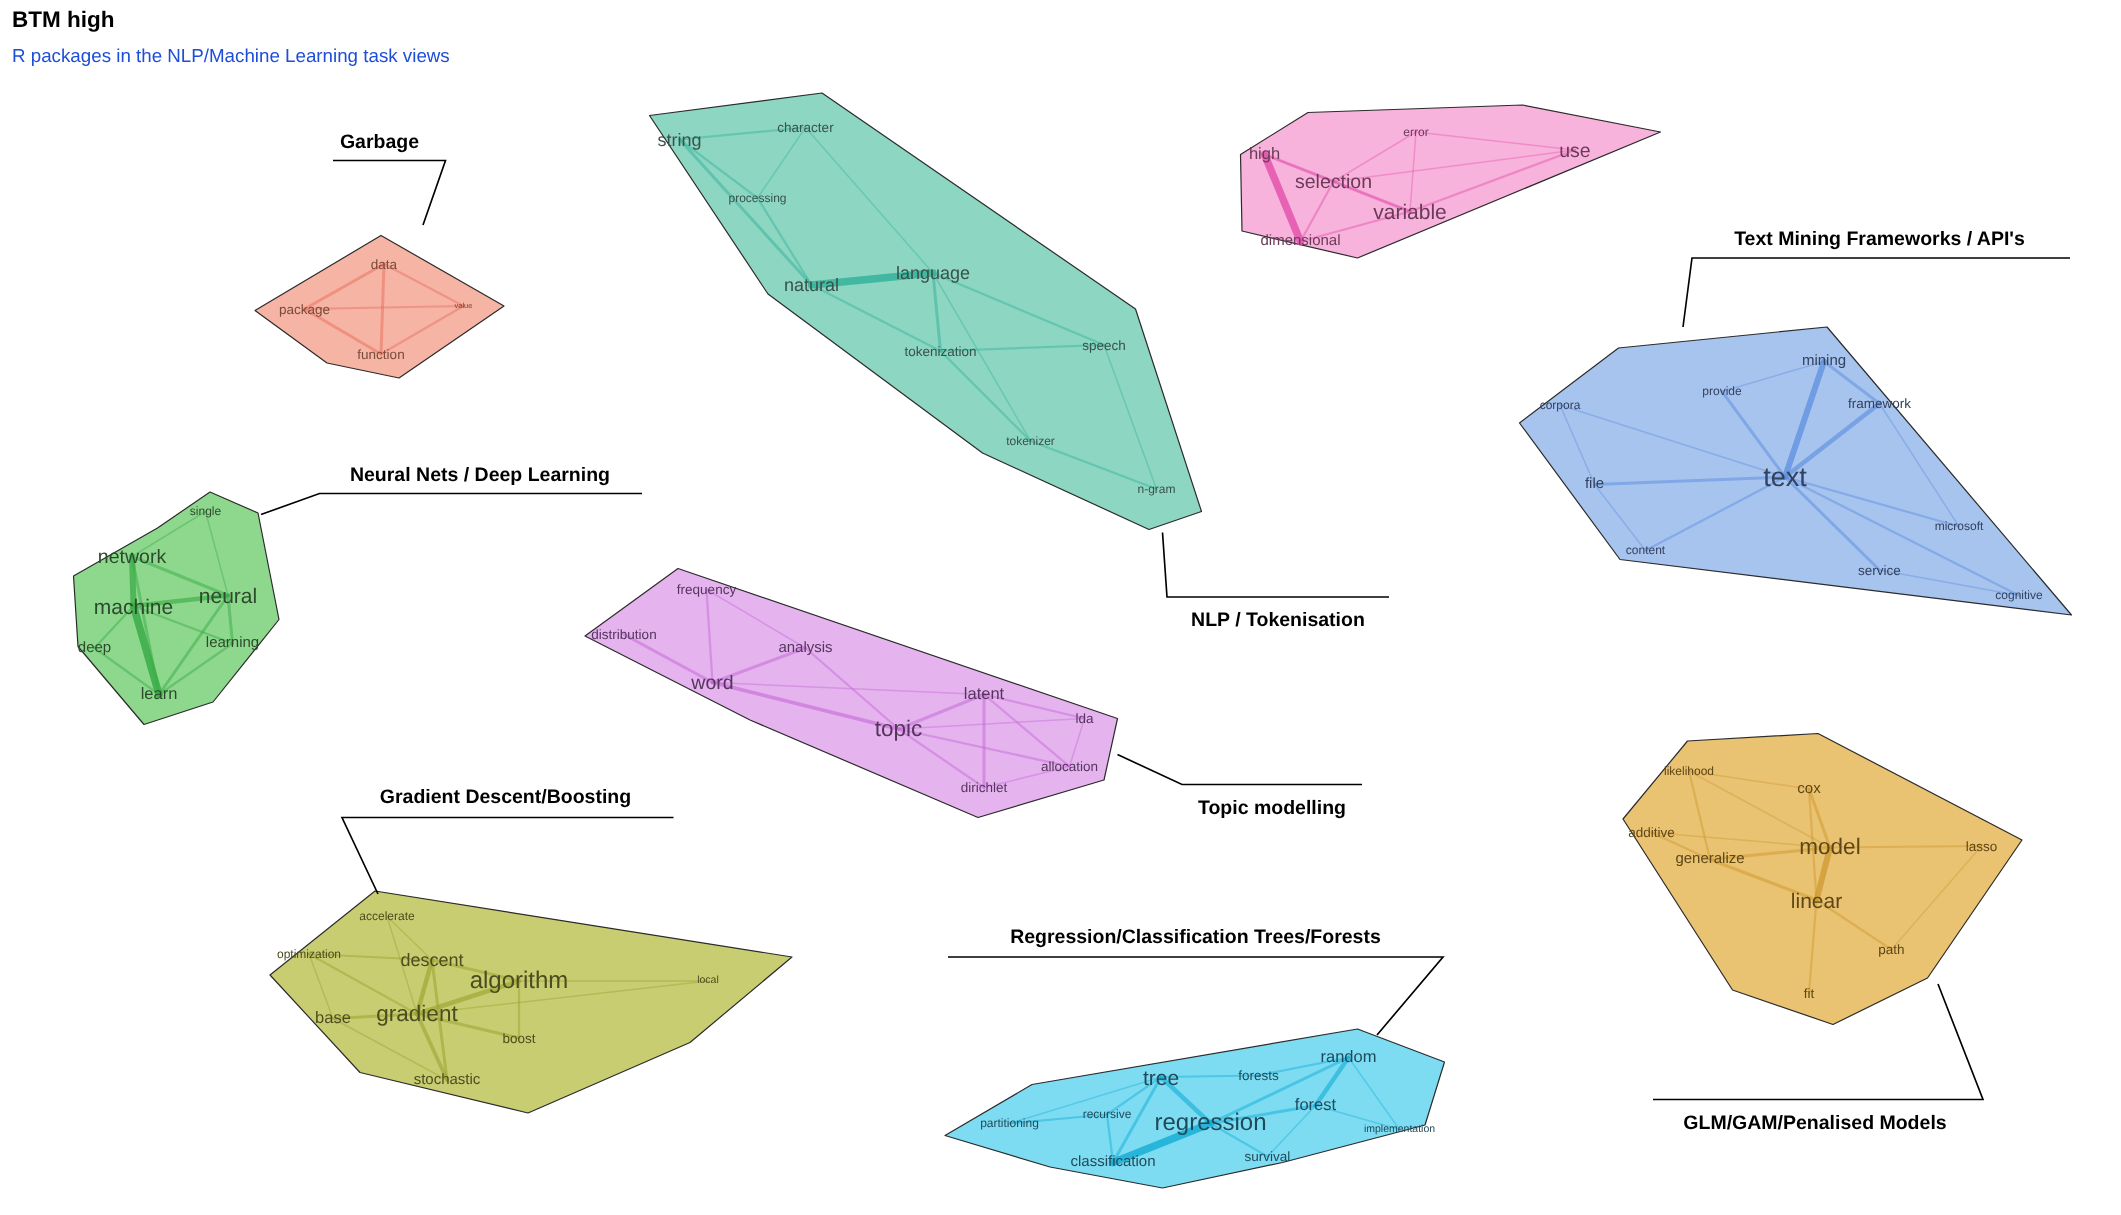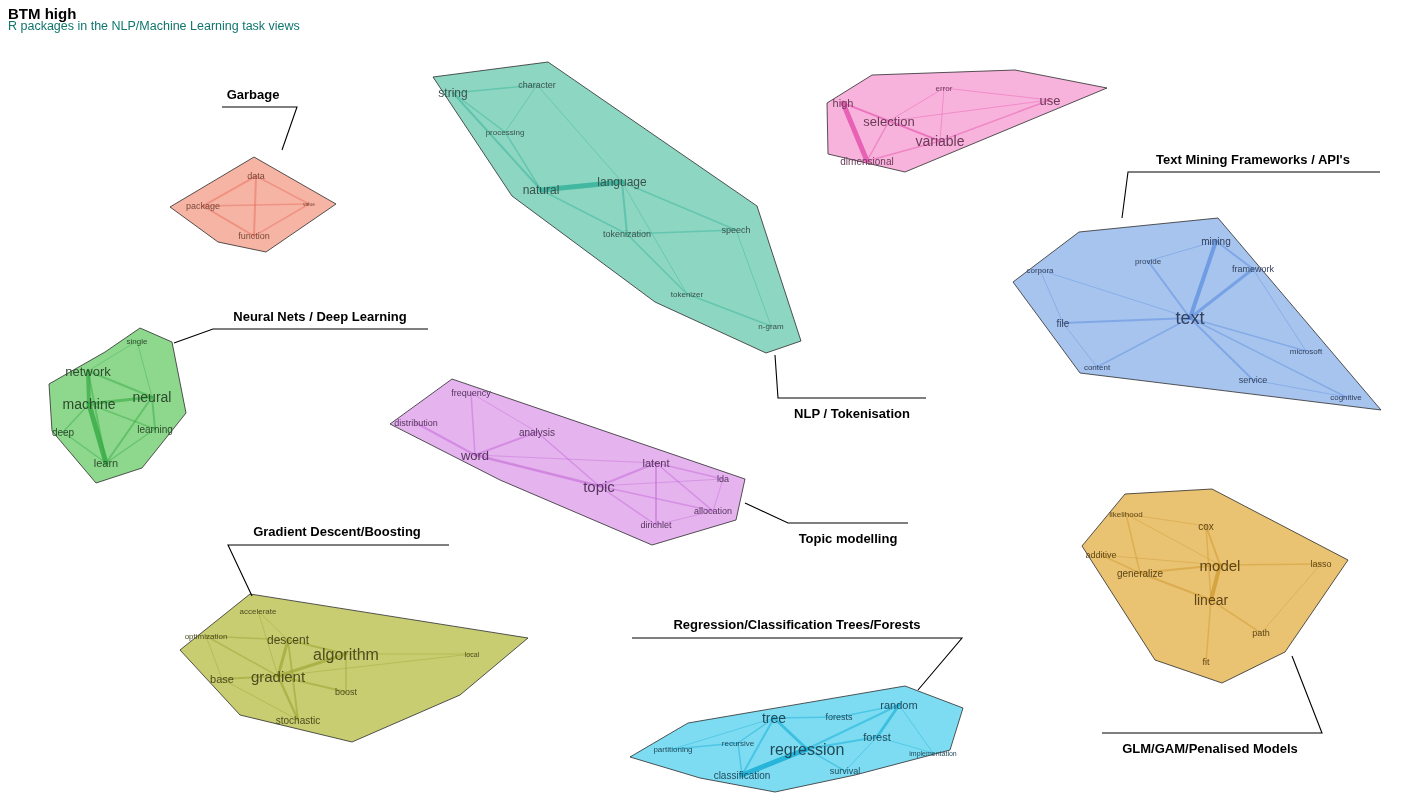--- a/index.html
+++ b/index.html
@@ -1,18 +1,18 @@
 <!DOCTYPE html>
 <html><head>
 <meta charset="utf-8">
 <style>
   html,body{margin:0;padding:0;background:#fff;}
   .canvas{position:relative;width:1414px;height:810px;background:#fff;overflow:hidden;font-family:"Liberation Sans",sans-serif;}
   .plot-title{position:absolute;left:8px;top:5px;font-size:15px;font-weight:bold;color:#000;}
-  .plot-subtitle{position:absolute;left:8px;top:19px;font-size:12.5px;color:#0f766e;}
+  .plot-subtitle{position:absolute;left:8px;top:30px;font-size:12.5px;color:#1d4ed8;}
   svg.plot{position:absolute;left:0;top:0;}
   svg.plot text{font-family:"Liberation Sans",sans-serif;}
 </style>
 </head>
 <body>
 
 <div class="canvas">
   <svg class="plot" width="1414" height="810" viewBox="0 0 1414 810">
       <g>
         <polygon points="254,157 336,204 266,252 218,242 170,207" fill="#f6b4a4" stroke="#2b2b2b" stroke-width="0.8" stroke-linejoin="round"></polygon>

